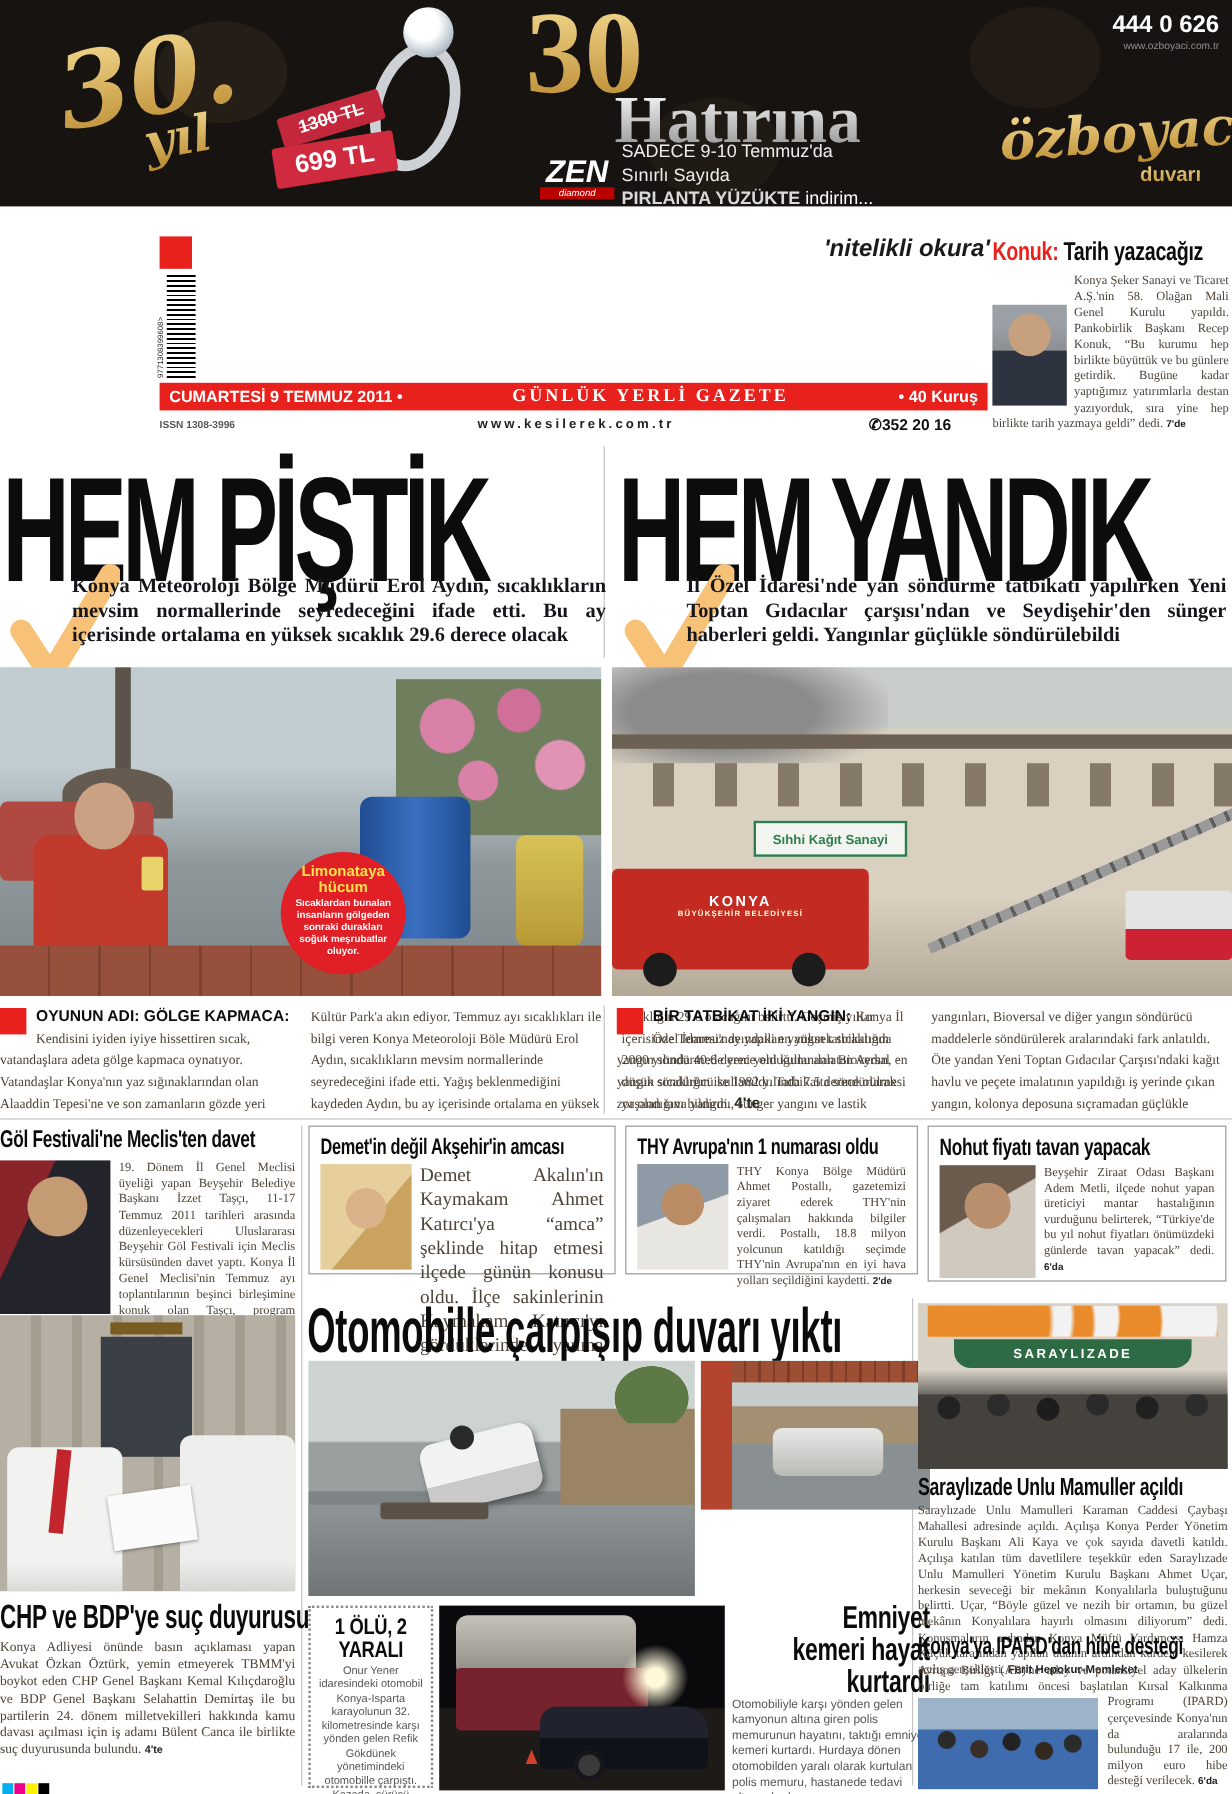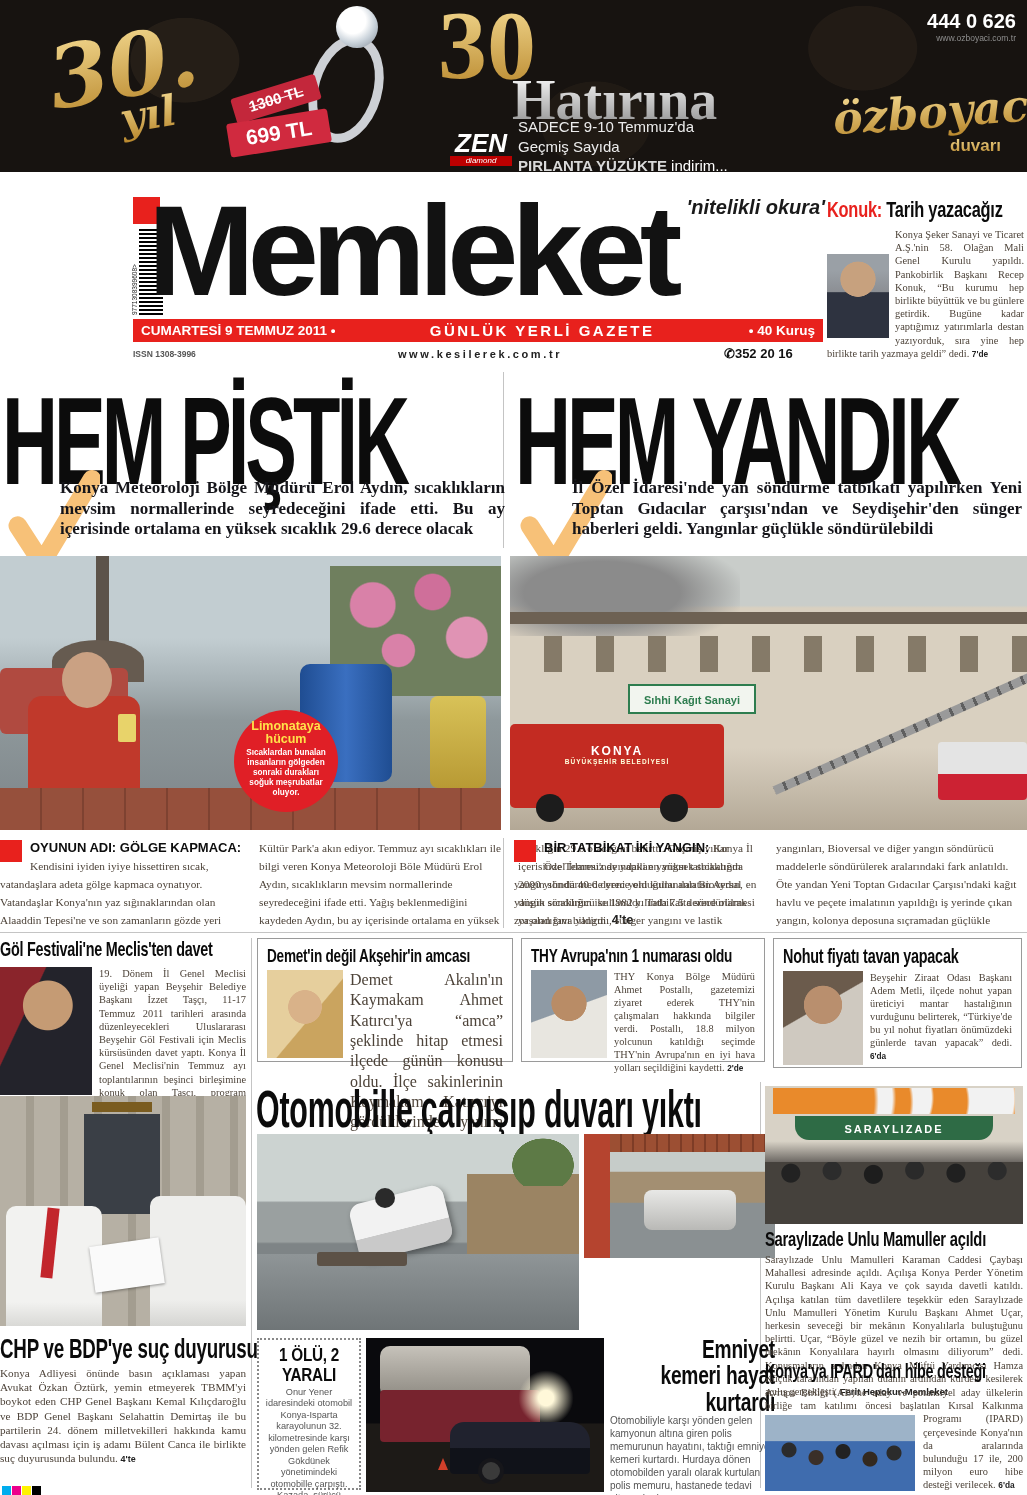--- a/index.html
+++ b/index.html
@@ -37,45 +37,44 @@
     </div>
     <div class="s" style="left:232px;top:86px;width:88px;height:26px;background:#c3273b;border-radius:3px;transform:rotate(-17deg);text-align:center;line-height:26px">
       <span style="color:#fff;font-weight:bold;font-size:15px;text-decoration:line-through">1300 TL</span>
     </div>
     <div class="s" style="left:228px;top:116px;width:102px;height:34px;background:#d02a3f;border-radius:3px;transform:rotate(-9deg);text-align:center;line-height:34px">
       <span style="color:#fff;font-weight:bold;font-size:21px">699 TL</span>
     </div>
     <div class="s gold" style="left:438px;top:-4px;font-family:'Liberation Serif',serif;font-weight:bold;font-size:98px;line-height:1">30</div>
     <div class="s silver" style="left:512px;top:72px;font-family:'Liberation Serif',serif;font-weight:bold;font-size:56px;line-height:1">Hatırına</div>
     <div class="s" style="left:518px;top:118px;font-size:15px;color:#ececec">SADECE 9-10 Temmuz'da</div>
-    <div class="s" style="left:518px;top:138px;font-size:15px;color:#ececec">Geçmiş Sayıda</div>
+    <div class="s" style="left:518px;top:138px;font-size:15px;color:#ececec">Sınırlı Sayıda</div>
     <div class="s" style="left:518px;top:157px;font-size:15px;color:#fff">
       <span style="font-weight:bold;color:#d9d9d9">PIRLANTA YÜZÜKTE</span><span> indirim...</span>
     </div>
     <div class="s" style="left:450px;top:130px;width:62px;text-align:center">
       <div style="color:#fff;font-weight:bold;font-style:italic;font-size:26px;line-height:1">ZEN</div>
       <div style="background:#b00;color:#fff;font-style:italic;font-size:8px;line-height:10px">diamond</div>
     </div>
     <div class="s" style="left:880px;top:10px;width:136px;text-align:right;color:#fff;font-weight:bold;font-size:20px">444 0 626</div>
     <div class="s" style="left:880px;top:33px;width:136px;text-align:right;color:#8e8e8e;font-size:8.5px">www.ozboyaci.com.tr</div>
     <div class="s gold" style="left:833px;top:86px;font-family:'DejaVu Serif',serif;font-style:italic;font-weight:bold;font-size:44px;transform:rotate(-4deg)">özboyacı</div>
     <div class="s gold" style="left:950px;top:136px;font-weight:bold;font-size:17px">duvarı</div>
   </div>
 
 
   <div class="s" style="left:133px;top:197px;width:27px;height:27px;background:#e8211d"></div>
   <div class="s" style="left:130px;top:229px;width:33px;height:86px;background:#fff;display:flex">
     <span style="writing-mode:vertical-rl;transform:rotate(180deg);font-size:6.5px;color:#222;line-height:9px">9771308399608&gt;</span>
     <span style="flex:1;background:repeating-linear-gradient(0deg,#000 0 1.5px,#fff 1.5px 4px)"></span>
   </div>
-  <div class="s" style="left:148px;top:190px;font-weight:bold;font-size:128px;letter-spacing:-7px;line-height:0.95;color:#121212">Memleket</div>
   <div class="s" style="left:620px;top:196px;width:205px;text-align:right;font-style:italic;font-weight:bold;font-size:20px;color:#1a1a1a">'nitelikli okura'</div>
   <div class="s" style="left:133px;top:319px;width:690px;height:23px;background:#e8211d;display:flex;align-items:center">
     <span style="color:#fff;font-weight:bold;font-size:13.5px;padding-left:8px">CUMARTESİ 9 TEMMUZ 2011 •</span>
-    <span style="flex:1;text-align:center;color:#fff;font-family:Liberation Sans, sans-serif;font-weight:bold;font-size:15px;letter-spacing:2.5px">GÜNLÜK YERLİ GAZETE</span>
+    <span style="flex:1;text-align:center;color:#fff;font-family:Liberation Serif, serif;font-weight:bold;font-size:15px;letter-spacing:2.5px">GÜNLÜK YERLİ GAZETE</span>
     <span style="color:#fff;font-weight:bold;font-size:13.5px;padding-right:8px">• 40 Kuruş</span>
   </div>
   <div class="s" style="left:133px;top:349px;font-weight:bold;font-size:8.5px;color:#555">ISSN 1308-3996</div>
   <div class="s" style="left:330px;top:348px;width:300px;text-align:center;font-weight:bold;font-size:11px;letter-spacing:2.6px;color:#222">www.kesilerek.com.tr</div>
   <div class="s" style="left:724px;top:346px;font-weight:bold;font-size:13px;color:#111">
     <span>✆</span><span>352 20 16</span>
   </div>
 
   <div class="s" style="left:827px;top:198px;width:197px;height:168px">
     <div class="cond" style="font-size:20px;transform:scale(0.82,1.08)">

